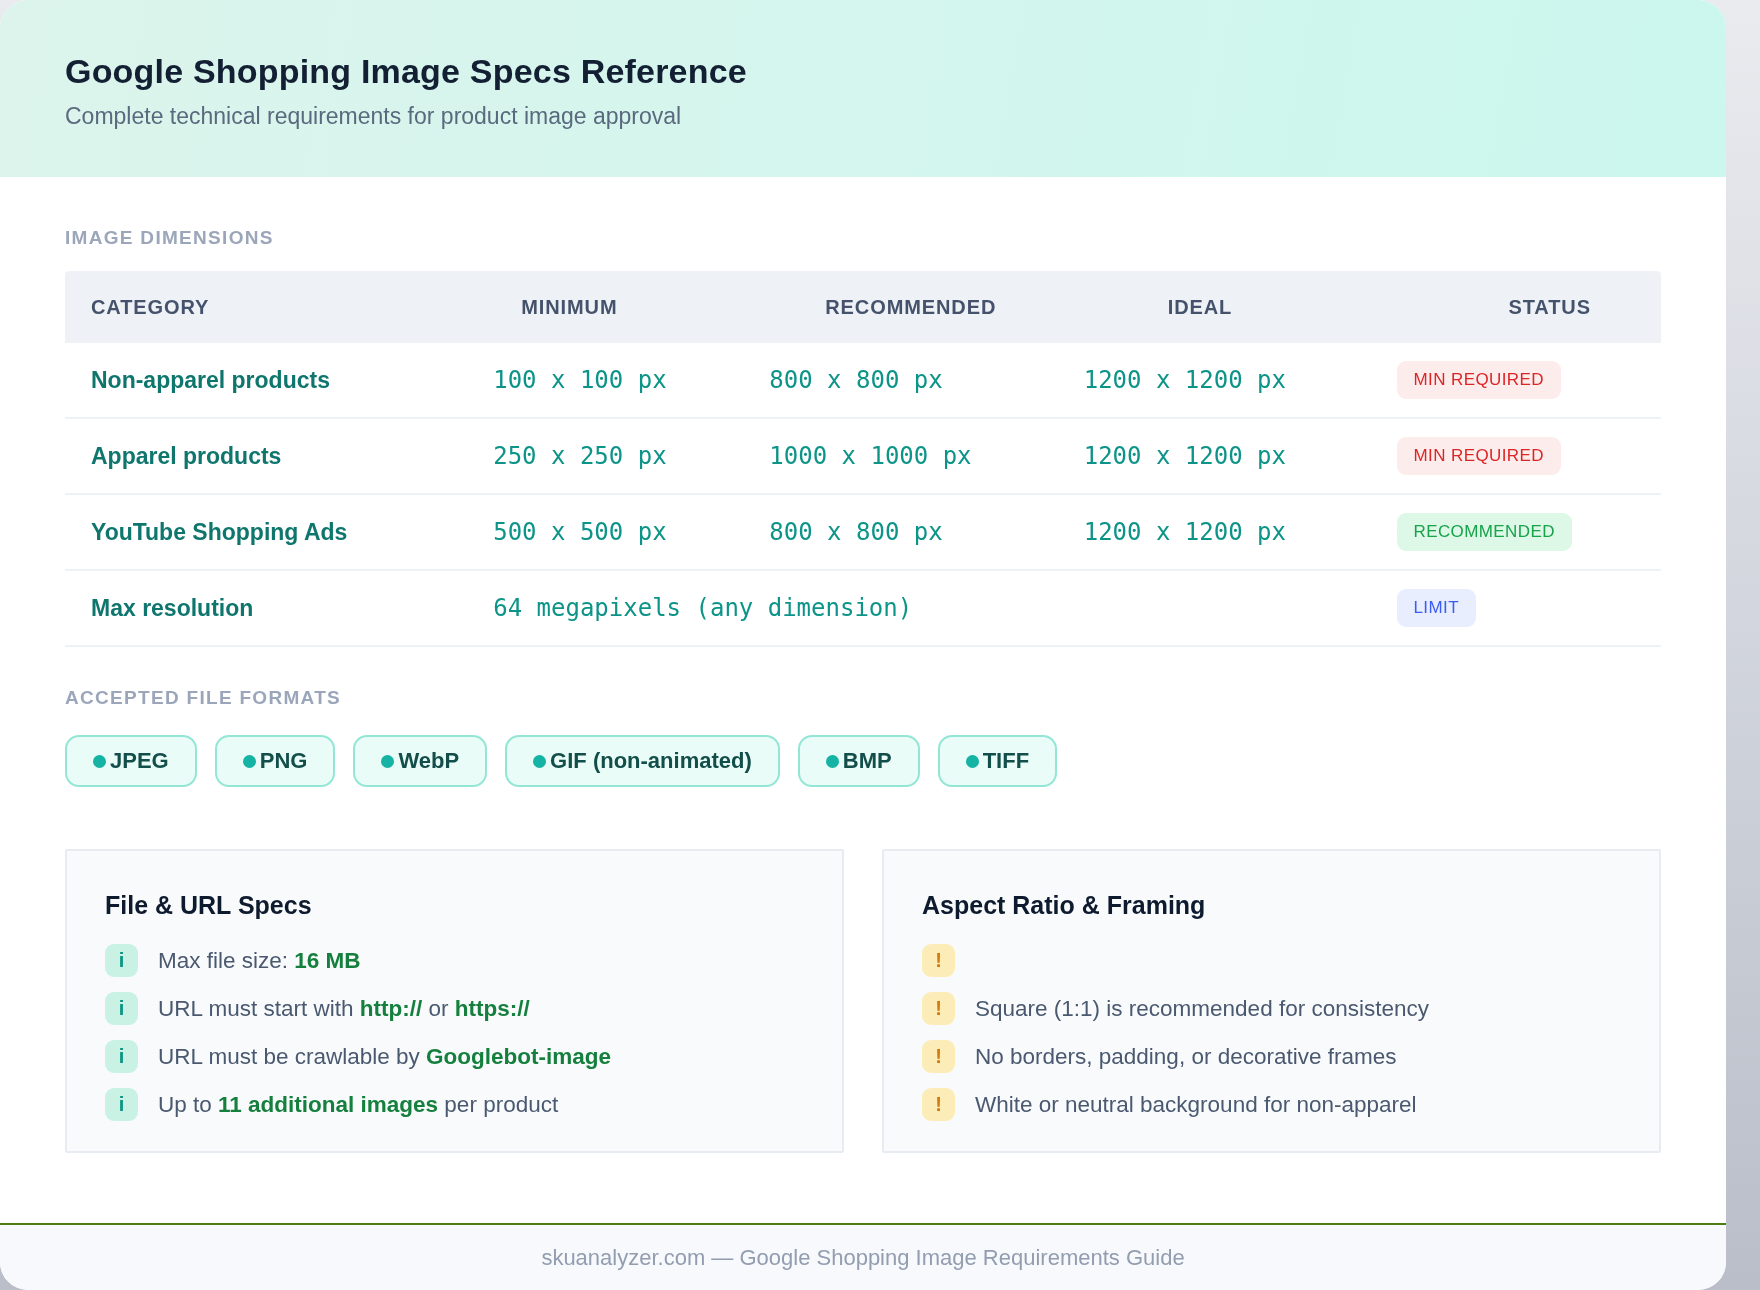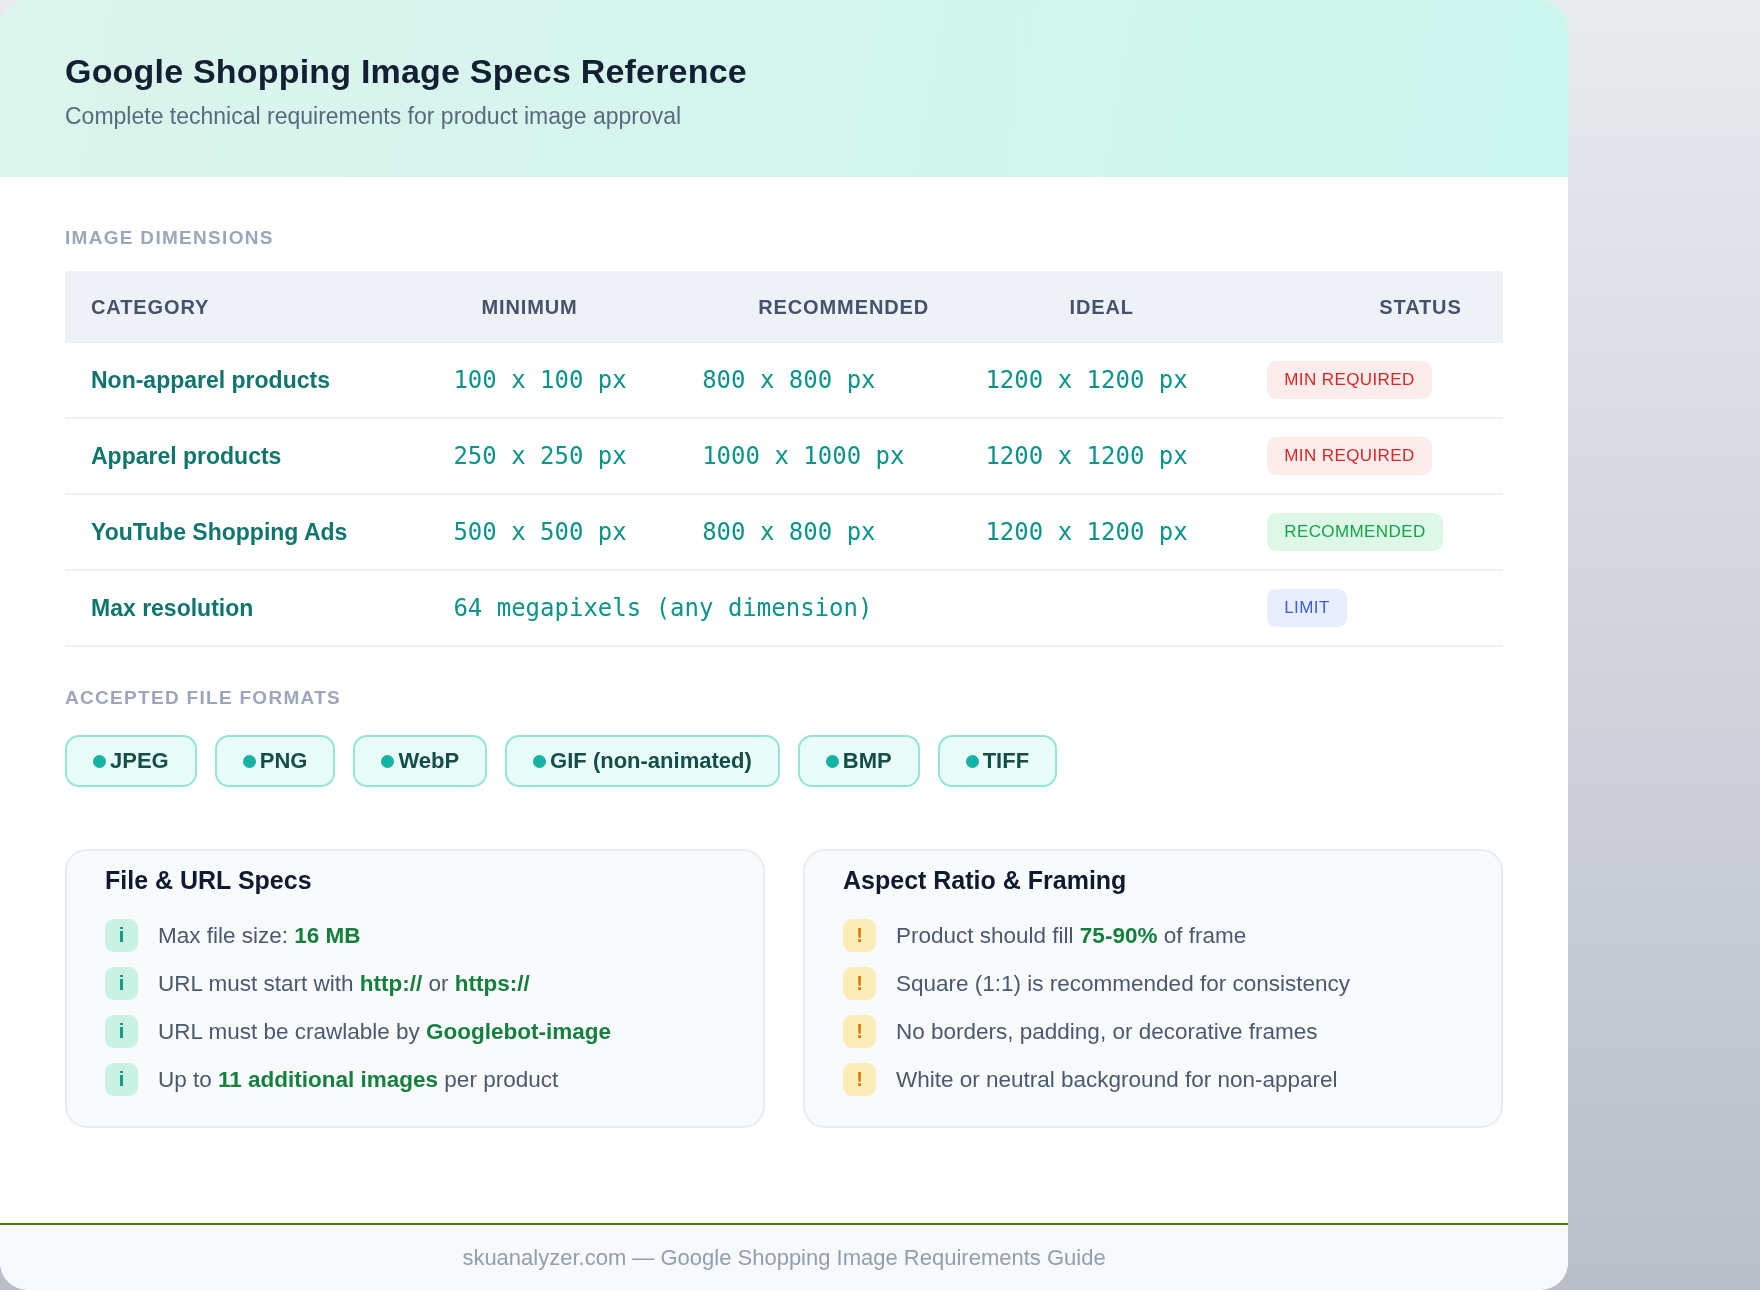--- a/index.html
+++ b/index.html
@@ -2,21 +2,21 @@
 <html><head>
 <meta charset="utf-8">
 <style>
   * { margin:0; padding:0; box-sizing:border-box; }
   html,body { width:1760px; height:1290px; }
   body {
     font-family:"Liberation Sans", sans-serif;
     background:linear-gradient(180deg,#e9ebef 0%,#b9bec9 100%);
   }
   .page {
-    width:1568px; height:1290px;
+    width:1726px; height:1290px;
     background:#ffffff;
     border-radius:28px;
     overflow:hidden;
     display:flex; flex-direction:column;
   }
   
   .hero {
     height:177px; flex:0 0 177px;
     background:linear-gradient(100deg,#dcf4ec 0%,#cbf7ee 100%);
     padding:52px 65px 0;
@@ -71,21 +71,21 @@
   }
   .pill .dot {
     width:13px; height:13px; border-radius:50%;
     background:#14b3a3; flex:0 0 13px;
   }
   
   .cards { display:flex; gap:38px; margin-top:62px; }
   .card {
     flex:1 1 0;
     background:#f8fafc; border:2px solid #e7ebf2;
-    border-radius:22px; padding:15px 38px 30px;
+    border-radius:2px; padding:40px 38px 30px;
   }
   .card h2 { font-size:25px; font-weight:800; color:#0e1b2f; margin-bottom:24px; }
   .item { display:flex; align-items:center; gap:20px; margin-bottom:15px; }
   .item:last-child { margin-bottom:0; }
   .item-icon {
     width:33px; height:33px; flex:0 0 33px; border-radius:9px;
     display:flex; align-items:center; justify-content:center;
     font-size:20px; font-weight:800;
   }
   .item-icon.info { background:#c9f2e4; color:#0b9384; }
@@ -198,21 +198,20 @@
           </div>
           <div class="item">
             <span class="item-icon info">i</span>
             <span class="item-text"><span>Up to </span><b>11 additional images</b><span> per product</span></span>
           </div>
         </div>
         <div class="card">
           <h2>Aspect Ratio &amp; Framing</h2>
           <div class="item">
             <span class="item-icon warn">!</span>
-            <span class="item-text"><span>Product should fill </span><b>75-90%</b><span> of frame</span></span>
           </div>
           <div class="item">
             <span class="item-icon warn">!</span>
             <span class="item-text"><span>Square (1:1) is recommended for consistency</span></span>
           </div>
           <div class="item">
             <span class="item-icon warn">!</span>
             <span class="item-text"><span>No borders, padding, or decorative frames</span></span>
           </div>
           <div class="item">

